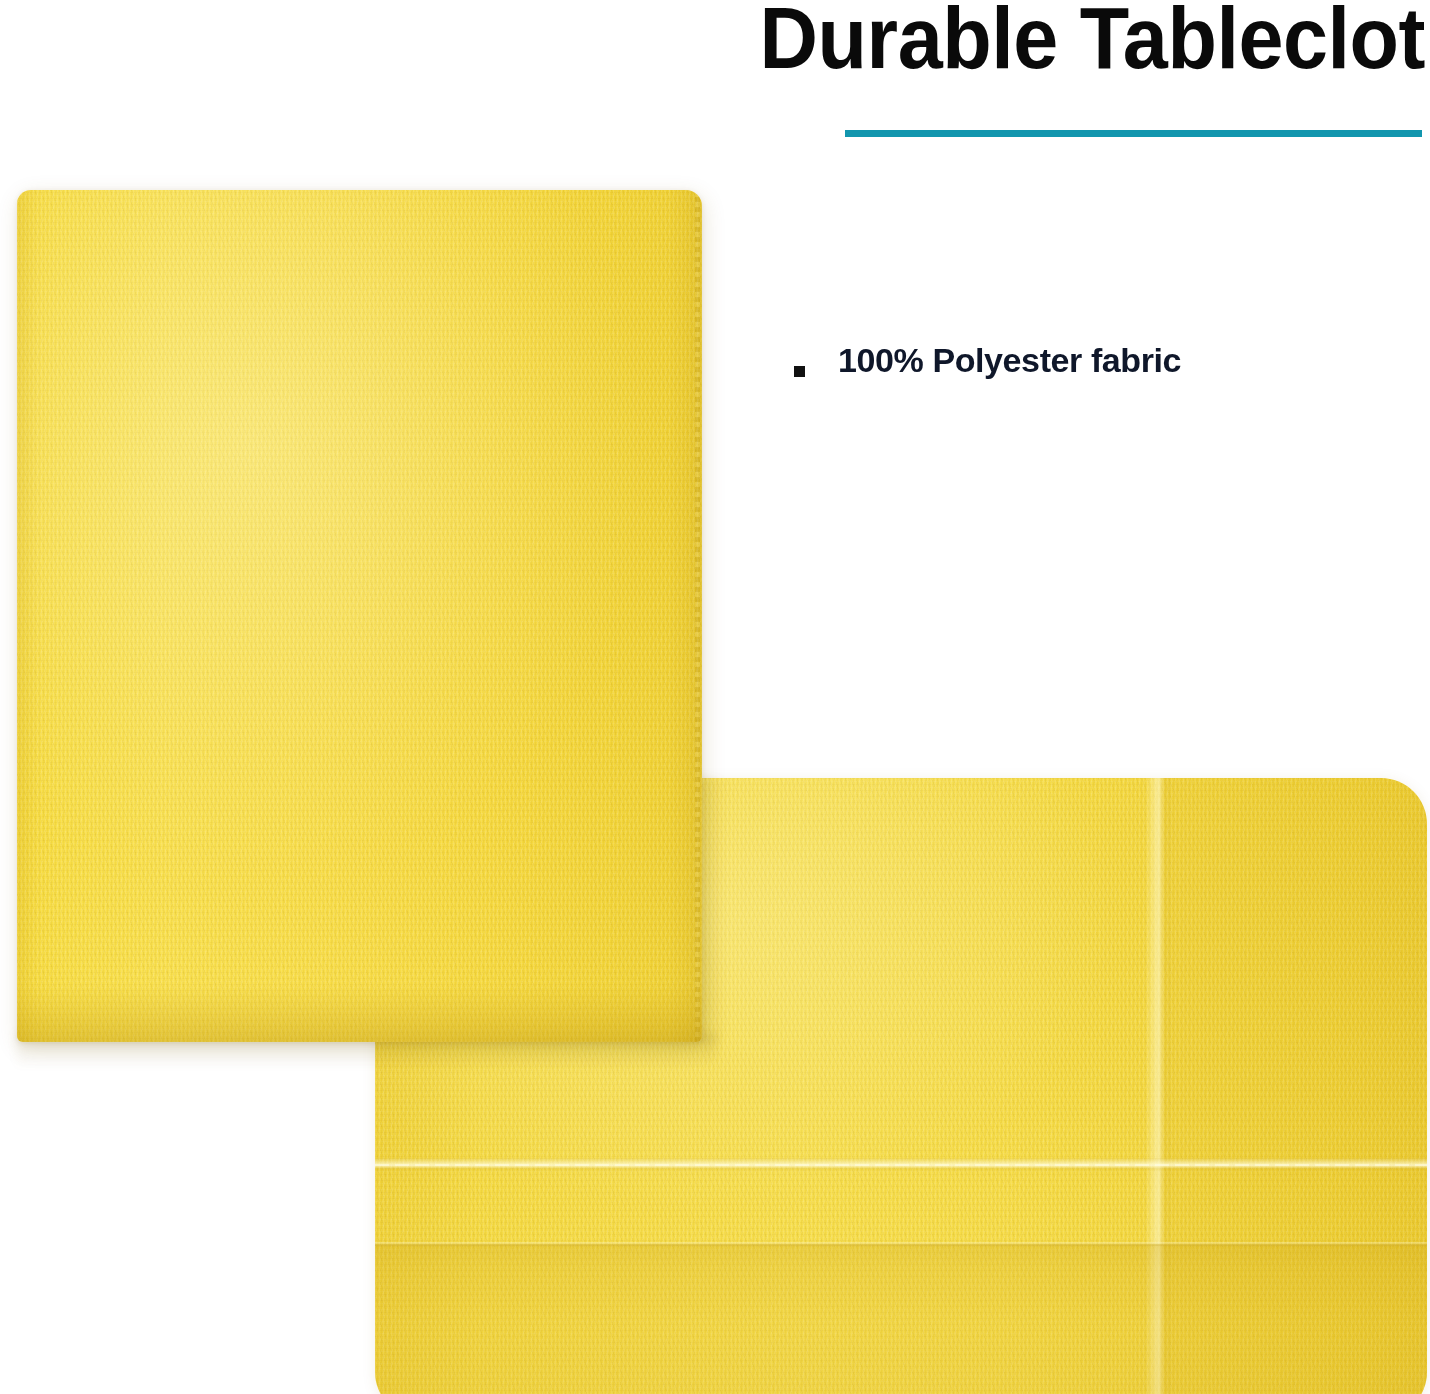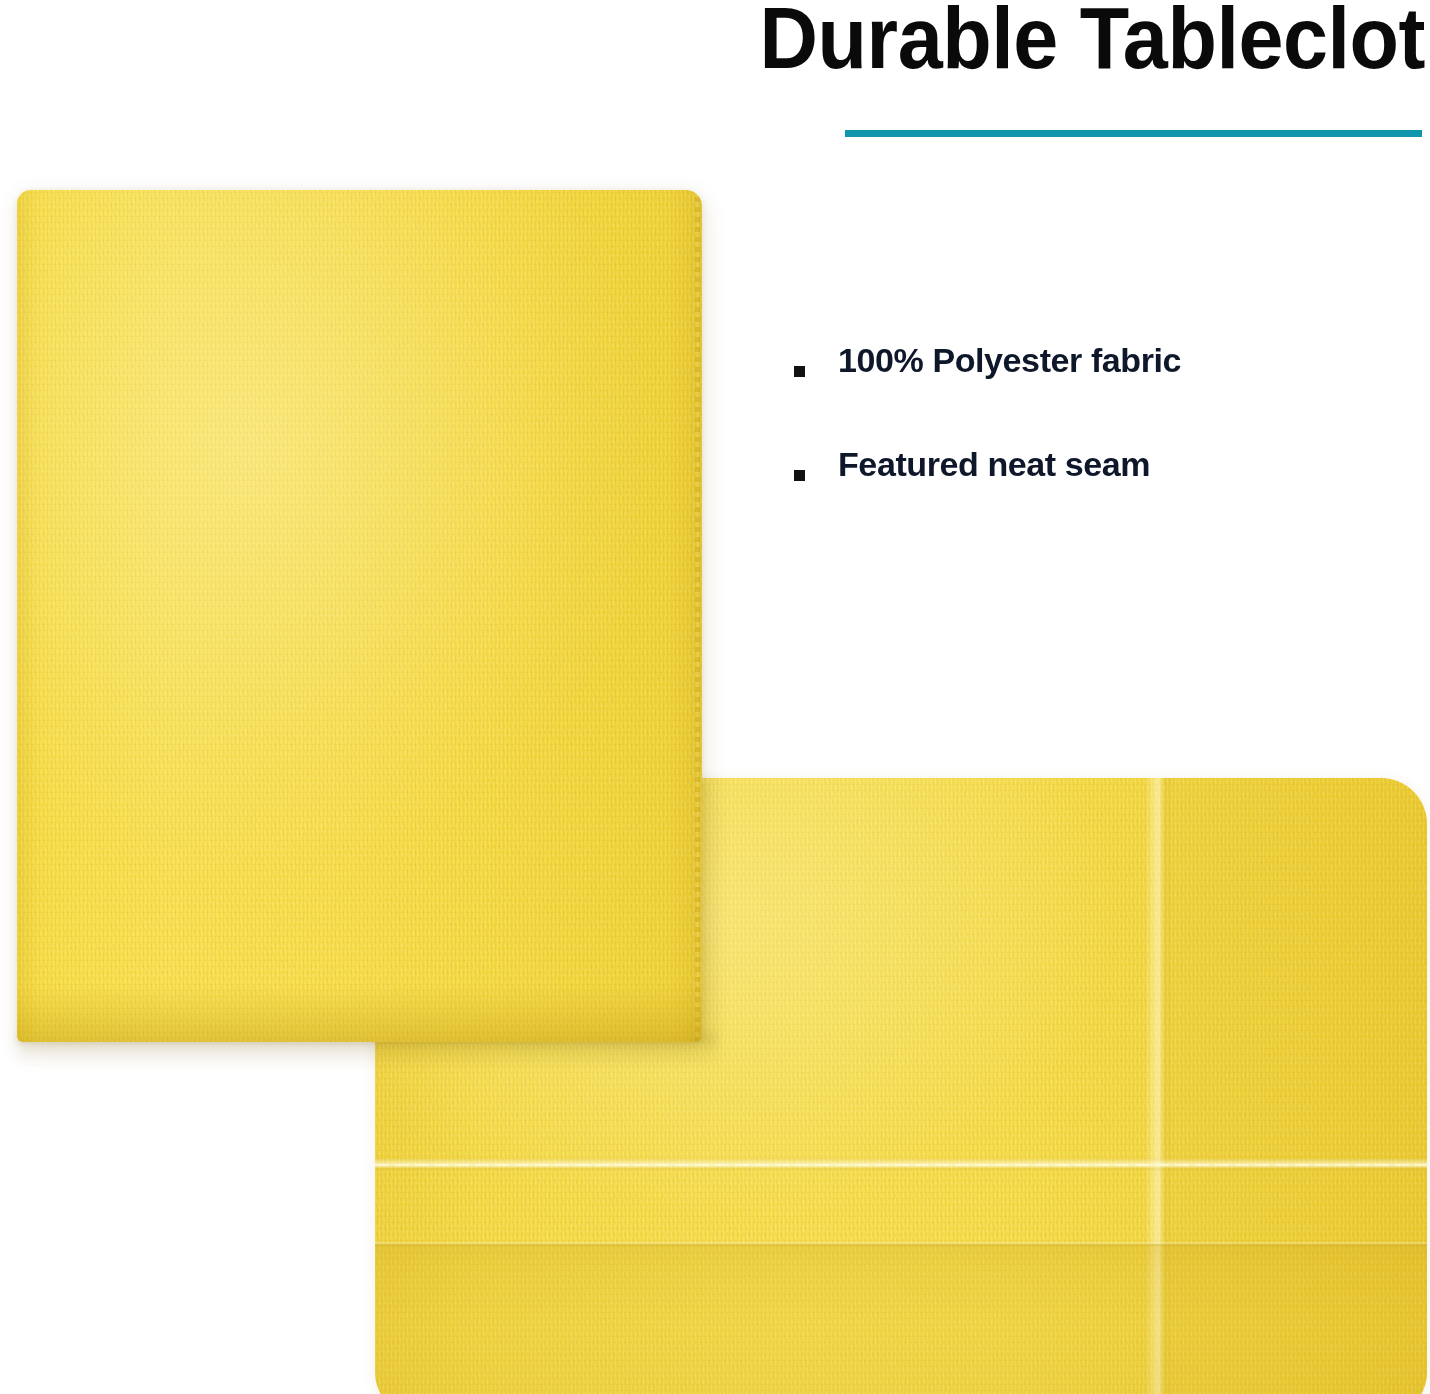--- a/index.html
+++ b/index.html
@@ -381,21 +381,17 @@
 
     <div class="page-title">Durable Tablecloth</div>
 
     <div class="title-rule" style="background: rgb(18, 150, 174);"></div>
 
     <ul class="feature-list">
       <li class="feature-item">
         <span class="bullet-square"></span>
         <span>100% Polyester fabric</span>
       </li>
-      <li class="feature-item">
-        <span class="bullet-square"></span>
-        <span>Featured neat seam</span>
-      </li>
     </ul>
 
   </div>
 
 </div>
 
 </body></html>

